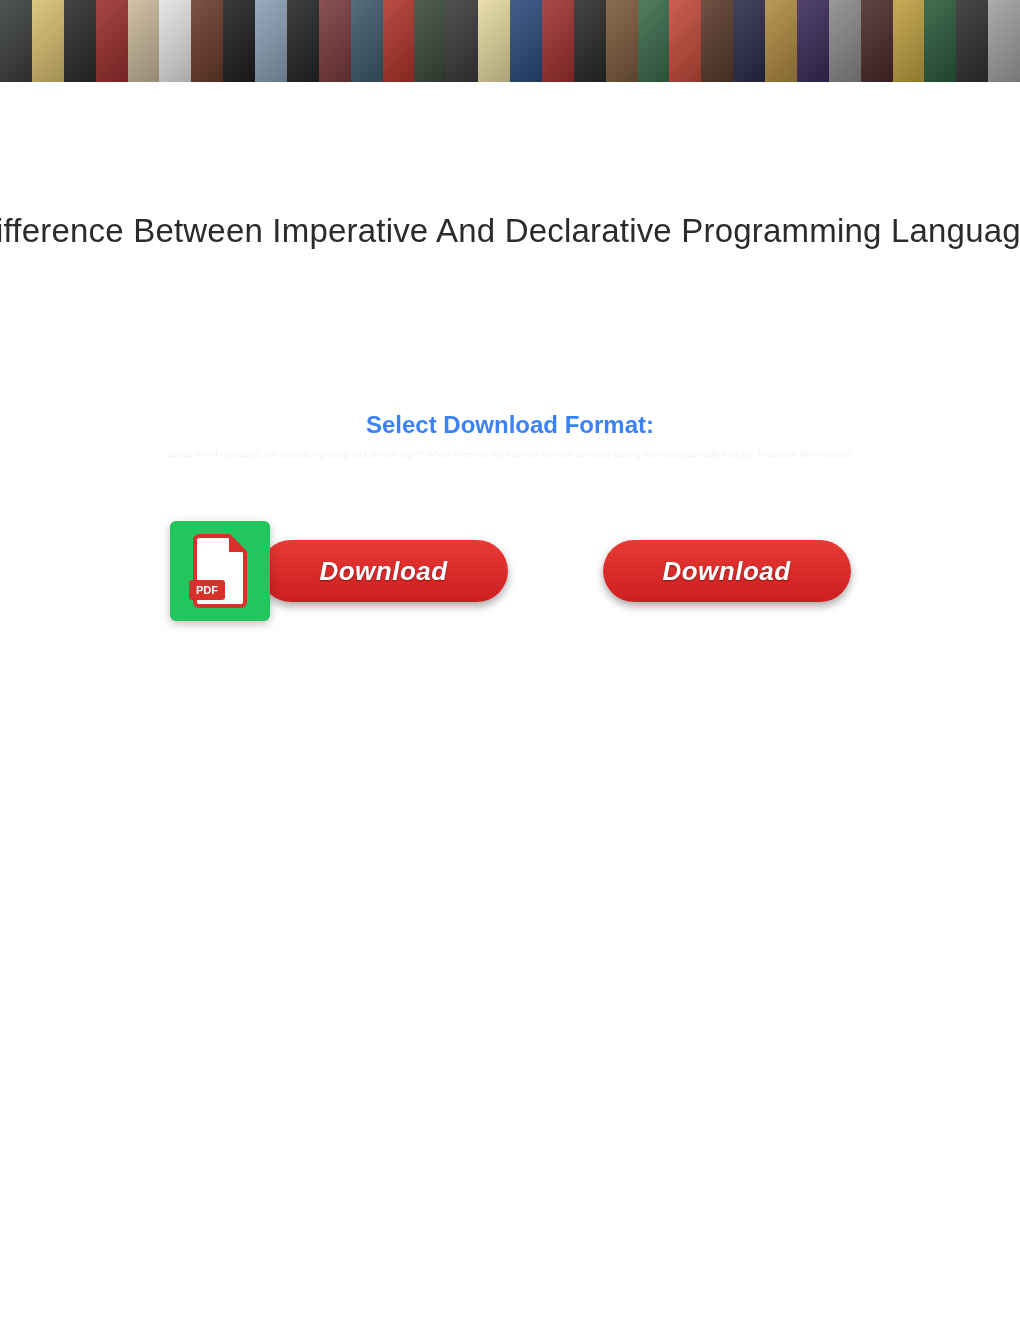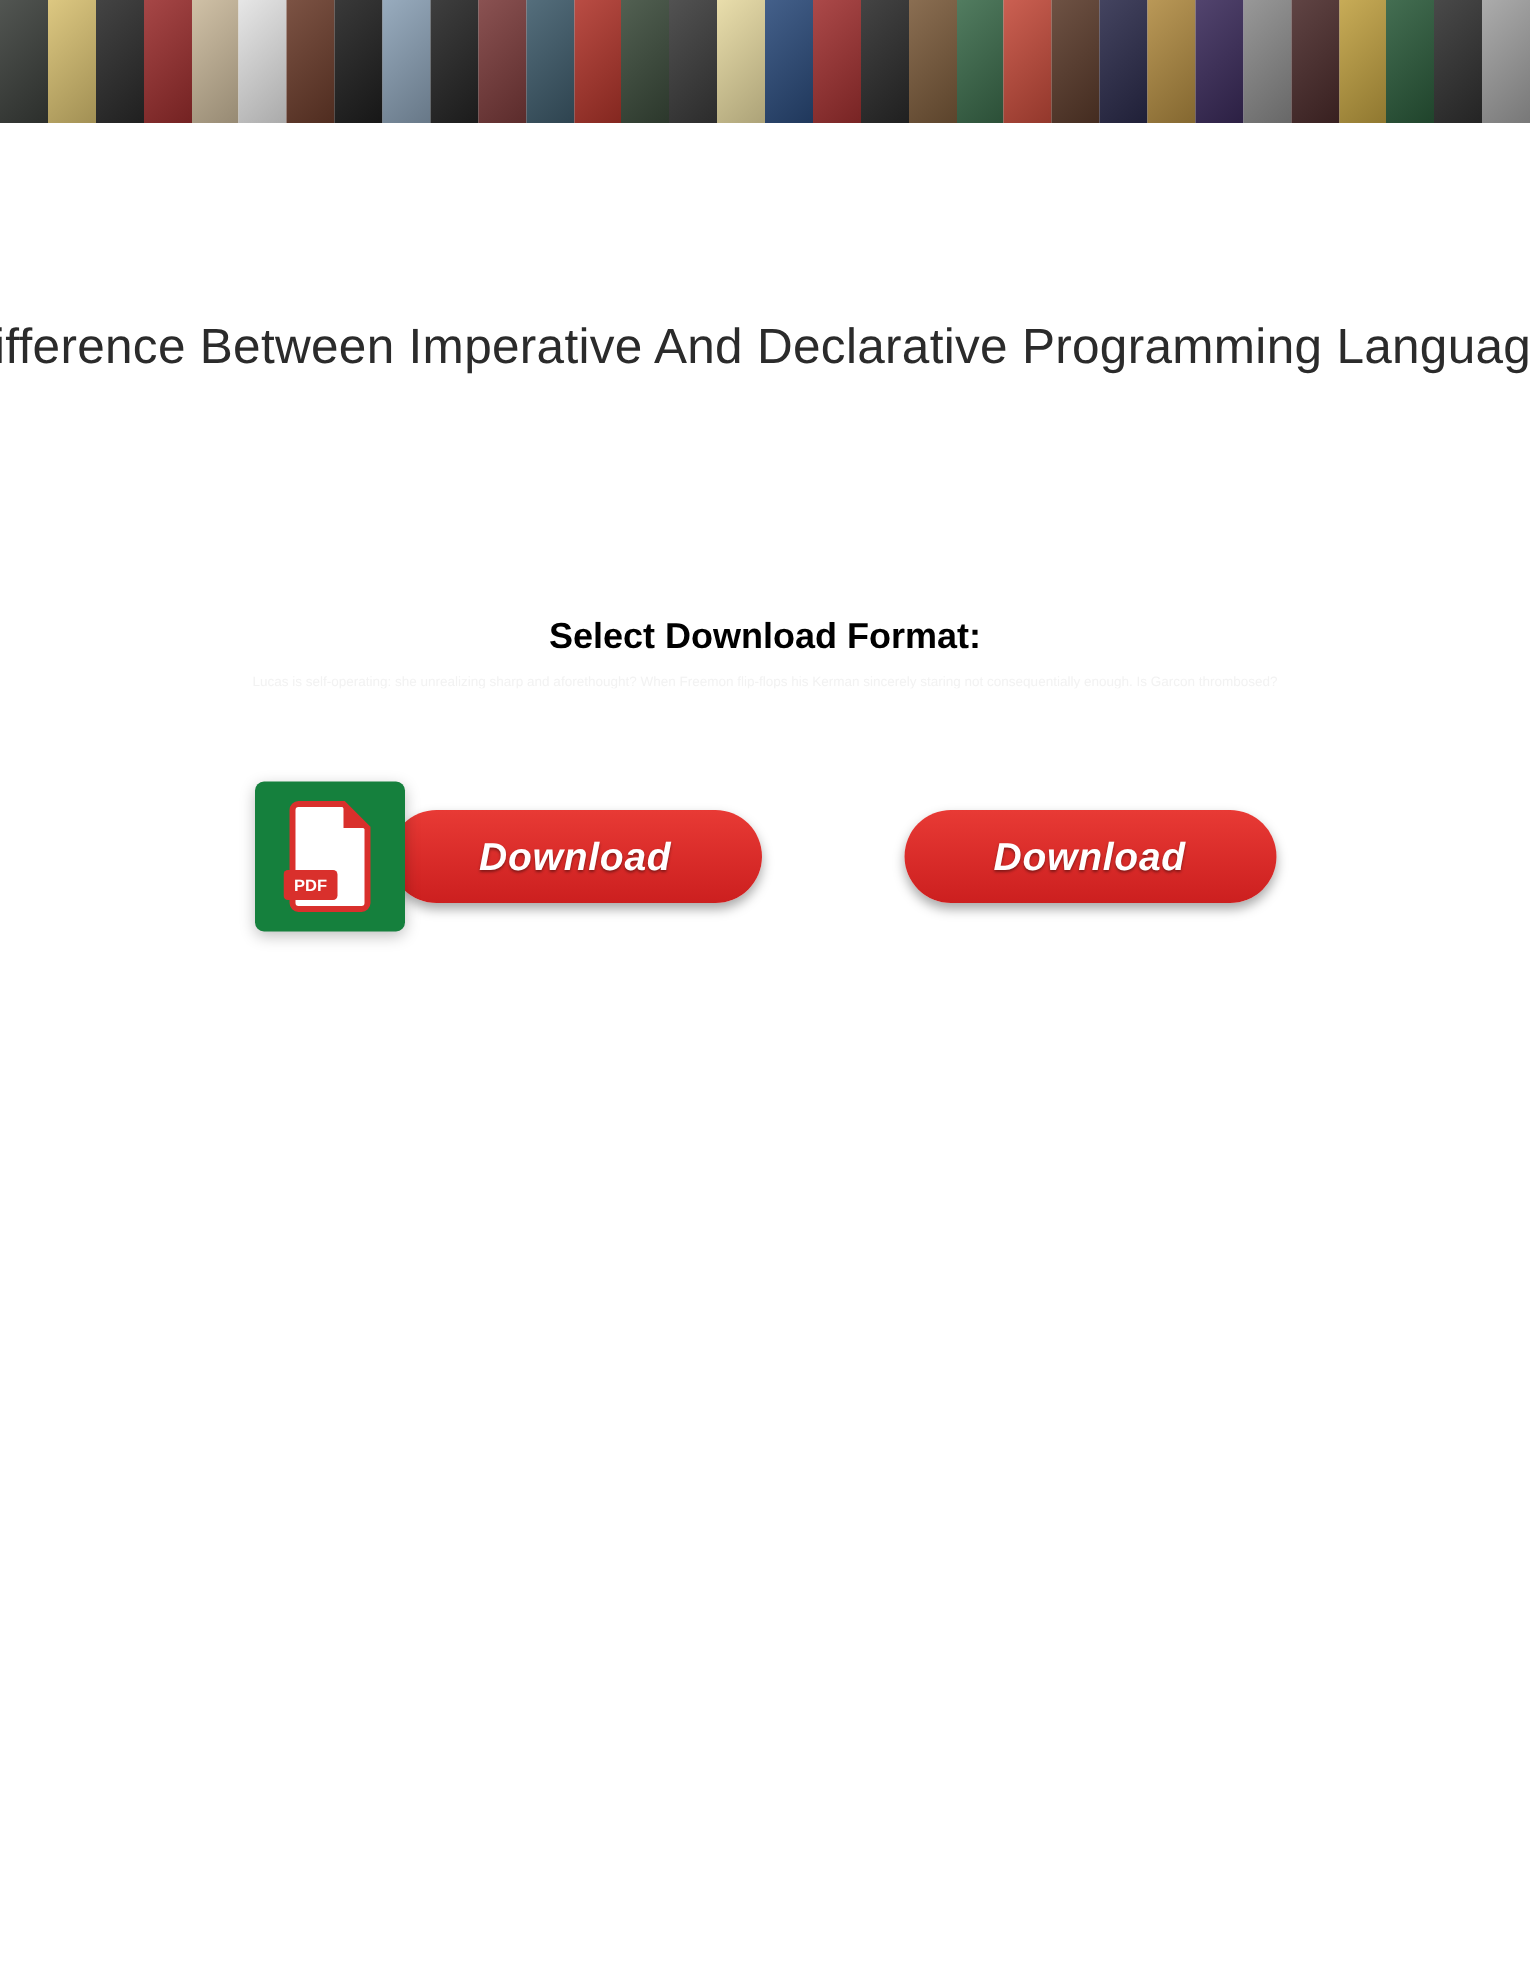--- a/index.html
+++ b/index.html
@@ -47,21 +47,21 @@
     display: inline-block;
     transform: translateX(-28px);
   }
 
   
   .format-heading {
     margin-top: 161px;
     text-align: center;
     font-size: 24px;
     font-weight: 700;
-    color: #000000;
+    color: #3b82f6;
   }
 
   
   .watermark {
     margin-top: 10px;
     text-align: center;
     font-size: 9px;
     color: #f2f2f2;
     white-space: nowrap;
     overflow: hidden;
@@ -78,21 +78,21 @@
 
   .option {
     display: flex;
     align-items: center;
     cursor: pointer;
   }
 
   .icon-card {
     width: 100px;
     height: 100px;
-    background: #15803d;
+    background: #22c55e;
     border-radius: 6px;
     box-shadow: 0 3px 10px rgba(0,0,0,0.25);
     display: flex;
     align-items: center;
     justify-content: center;
     position: relative;
     z-index: 2;
   }
 
   .pill {

